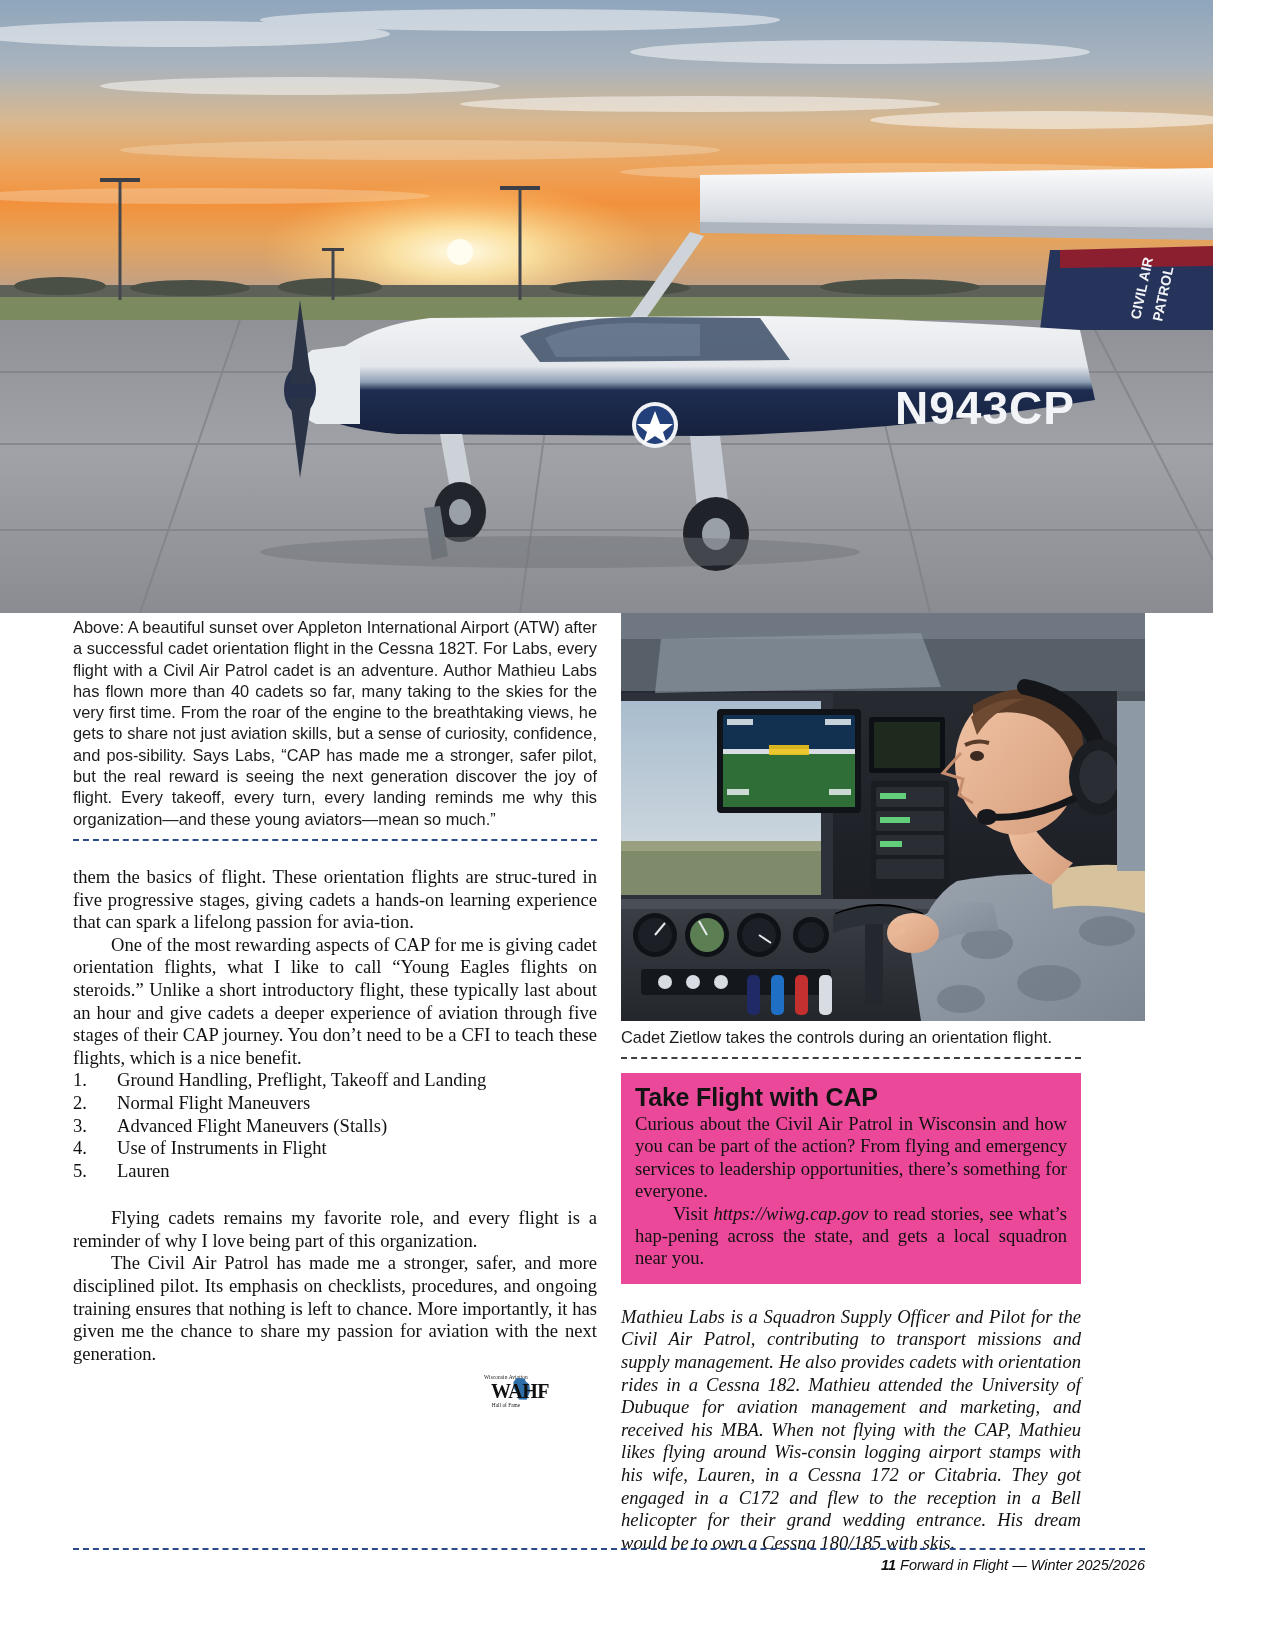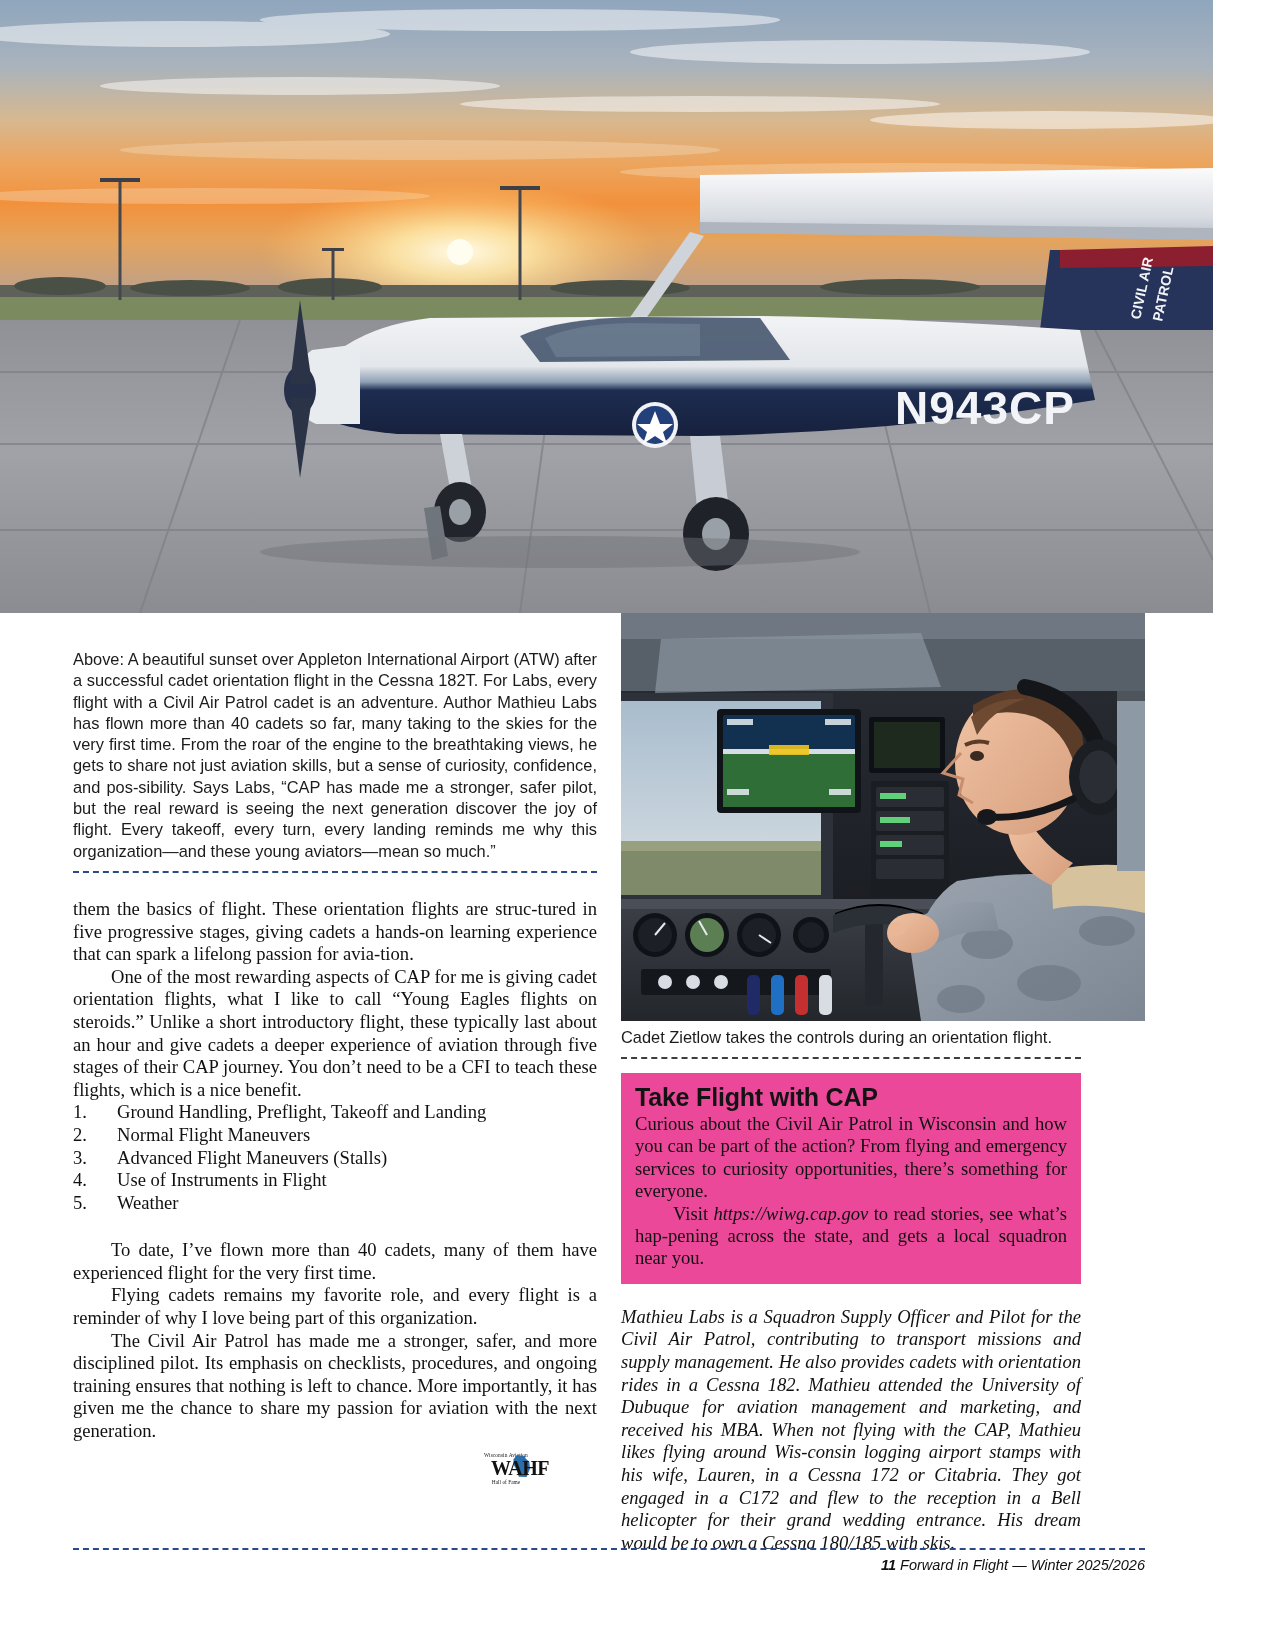--- a/index.html
+++ b/index.html
@@ -42,21 +42,20 @@
   }
 
   
   .caption-lead {
     font-family: "Liberation Sans", sans-serif;
     font-size: 16.4px;
     line-height: 21.3px;
     color: #1b1b1b;
     text-align: justify;
     padding-top: 4px;
-    margin-top: 32px;
   }
 
   .rule-dotted {
     border: 0;
     border-top: 2px dashed #2a4b87;
     margin: 9px 0 0 0;
     height: 0;
   }
   .rule-dotted.gray { border-top-color: #3e3e3e; }
 
@@ -376,28 +375,27 @@
     <li>
       <span class="num">3.</span>
       <span class="txt">Advanced Flight Maneuvers (Stalls)</span>
     </li>
     <li>
       <span class="num">4.</span>
       <span class="txt">Use of Instruments in Flight</span>
     </li>
     <li>
       <span class="num">5.</span>
-      <span class="txt">Weather</span>
+      <span class="txt">Lauren</span>
     </li>
   </ol>
 
   <div class="spacer-lg"></div>
 
   <div class="body-text">
-    <p class="indent">To date, I’ve flown more than 40 cadets, many of them have experienced flight for the very first time.</p>
     <p class="indent">Flying cadets remains my favorite role, and every flight is a reminder of why I love being part of this organization.</p>
     <p class="indent">The Civil Air Patrol has made me a stronger, safer, and more disciplined pilot. Its emphasis on checklists, procedures, and ongoing training ensures that nothing is left to chance. More importantly, it has given me the chance to share my passion for aviation with the next generation.</p>
   </div>
 
   <div class="wahf-wrap">
     <div class="wahf">
       <div class="wahf-top">Wisconsin Aviation</div>
       <div class="wahf-mid">
         <span class="wahf-state"></span>
         <span class="wahf-letters">WAHF</span>
@@ -551,21 +549,21 @@
     </svg>
   </div>
 
   <div class="photo2-caption">Cadet Zietlow takes the controls during an orientation flight.</div>
 
   <hr class="rule-dotted gray">
 
   <div class="callout">
     <h2>Take Flight with CAP</h2>
     <div class="callout-body">
-      <p>Curious about the Civil Air Patrol in Wisconsin and how you can be part of the action? From flying and emergency services to curiosity opportunities, there’s something for everyone.</p>
+      <p>Curious about the Civil Air Patrol in Wisconsin and how you can be part of the action? From flying and emergency services to leadership opportunities, there’s something for everyone.</p>
       <p class="indent"><span>Visit </span><span class="url">https://wiwg.cap.gov</span><span> to read stories, see what’s hap-pening across the state, and gets a local squadron near you.</span></p>
     </div>
   </div>
 
   <div class="bio">Mathieu Labs is a Squadron Supply Officer and Pilot for the Civil Air Patrol, contributing to transport missions and supply management. He also provides cadets with orientation rides in a Cessna 182.  Mathieu attended the University of Dubuque for aviation management and marketing, and received his MBA. When not flying with the CAP, Mathieu likes flying around Wis-consin logging airport stamps with his wife, Lauren, in a Cessna 172 or Citabria. They got engaged in a C172 and flew to the reception in a Bell helicopter for their grand wedding entrance. His dream would be to own a Cessna 180/185 with skis.</div>
 
 </div>
 
 <div class="footer-rule"></div>
 <div class="footer-text"><b>11</b><span> Forward in Flight — Winter 2025/2026</span></div>

